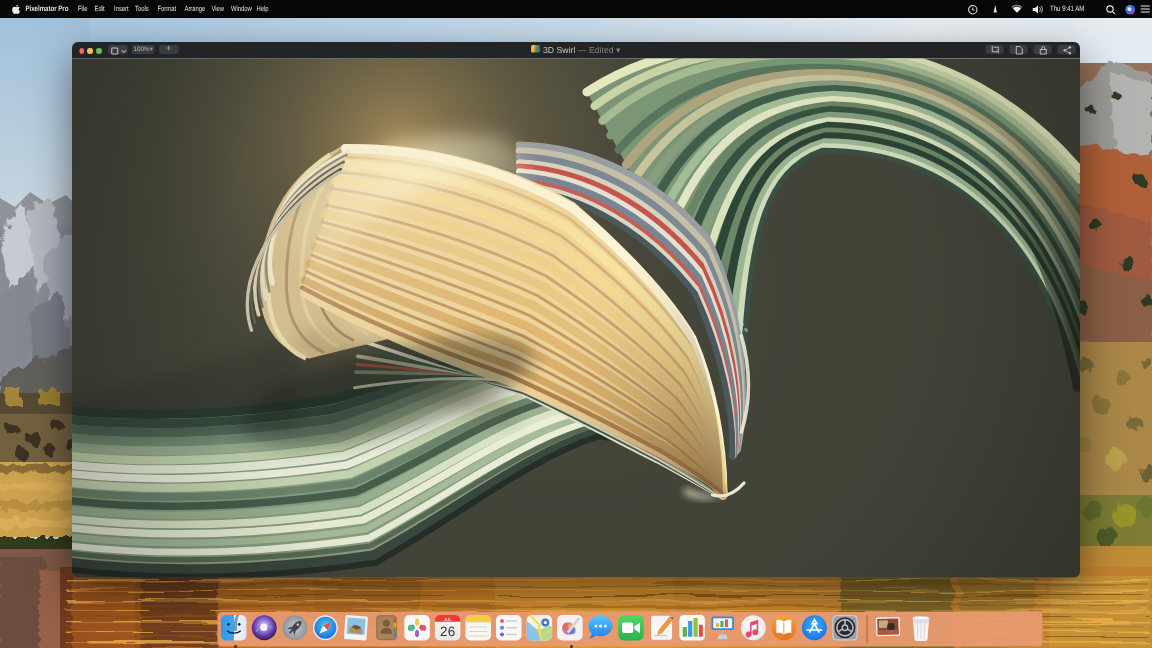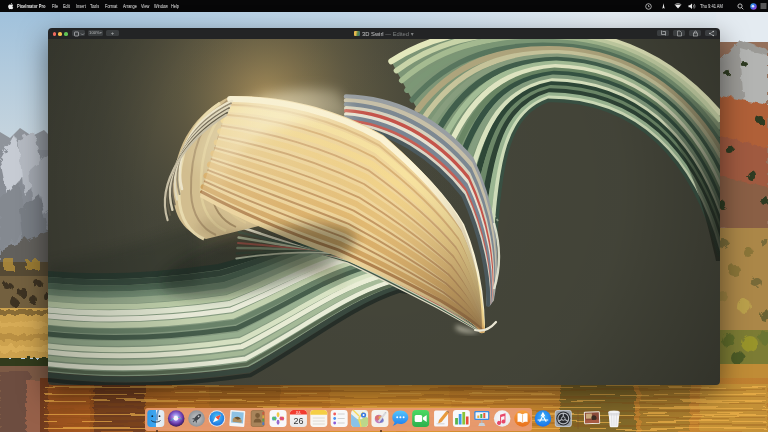--- a/index.html
+++ b/index.html
@@ -5,21 +5,21 @@
   html,body{margin:0;padding:0;width:768px;height:432px;overflow:hidden;background:#b9d2e6;font-family:"Liberation Sans",sans-serif;}
   #stage{position:absolute;top:0;left:0;width:768px;height:432px;}
   #wall{position:absolute;top:0;left:0;width:768px;height:432px;}
   #menubar{position:absolute;top:0;left:0;width:768px;height:12px;background:#070708;color:#f2f2f2;}
   .mtext{position:absolute;top:0;height:12px;line-height:13px;font-size:5px;color:#e4e4e4;transform:scaleX(0.78);transform-origin:0 50%;}
   #window{position:absolute;left:48px;top:27.5px;width:672px;height:357.5px;border-radius:4px;overflow:hidden;box-shadow:0 10px 28px rgba(0,0,0,0.5);}
   #titlebar{position:absolute;top:0;left:0;width:672px;height:11px;background:#232425;}
   #canvas{position:absolute;top:11px;left:0;width:672px;height:347px;}
   .tl{position:absolute;top:4.6px;width:3.7px;height:3.7px;border-radius:50%;}
   .tbtn{position:absolute;top:2.5px;height:6.3px;background:#3a3d3f;border-radius:1.5px;color:#b4b6b7;font-size:4.2px;line-height:6.8px;text-align:center;}
-  #dock{position:absolute;left:145px;top:408px;width:387px;height:23px;background:rgba(232,154,112,0.95);border-radius:3px;}
+  #dock{position:absolute;left:145px;top:408px;width:550px;height:23px;background:rgba(232,154,112,0.95);border-radius:3px;}
 </style>
 </head>
 <body>
 <div id="stage">
   <svg id="wall" viewBox="0 0 768 432">
     <defs>
       <linearGradient id="sky" x1="0" y1="0" x2="1" y2="0">
         <stop offset="0" stop-color="#a3c4de"></stop>
         <stop offset="0.45" stop-color="#c3d9ea"></stop>
         <stop offset="0.8" stop-color="#e6edf3"></stop>

